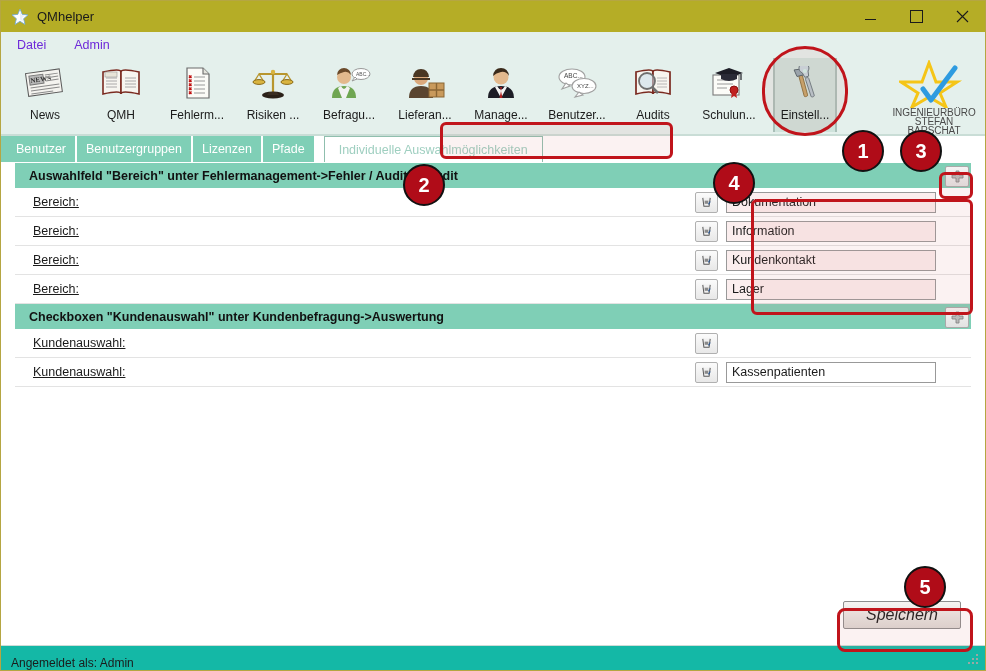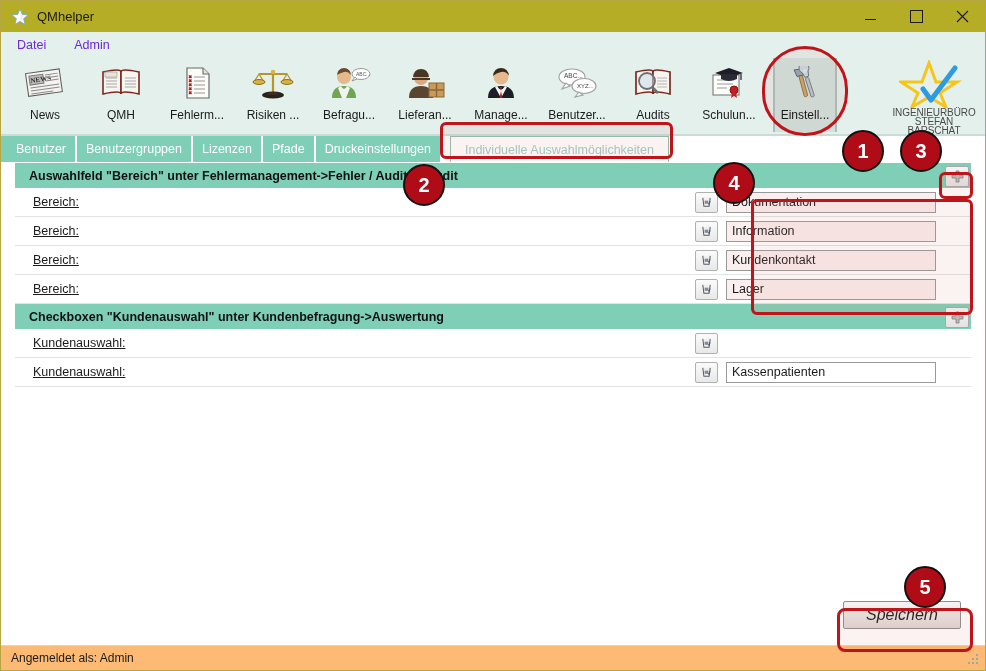--- a/index.html
+++ b/index.html
@@ -247,23 +247,23 @@
     border-radius: 2px;
     font-size: 16px;
     color: #1b1b1b;
     font-family: "Liberation Sans", sans-serif;
     display:flex; align-items:center; justify-content:center;font-style:italic;
   }
   .statusbar {
     position: absolute;
     left: 0; right: 0; bottom: 0;
     height: 24px;
-    background: #fdba74;
-    display: flex;
-    align-items: center;
+    background: #14b8a6;
+    display: flex;
+    align-items: flex-end;
     border-top: 1px solid #cddcd7;
   }
   .statusbar .st {
     font-size: 12px;
     color: #1b1b1b;
     padding-left: 10px;
   }
   .grip {
     position: absolute;
     right: 5px; bottom: 4px;
@@ -518,21 +518,20 @@
       </div>
     </div>
   </div>
 
   <div class="tabstrip">
     <div class="tab-edge"></div>
     <div class="tab">Benutzer</div>
     <div class="tab">Benutzergruppen</div>
     <div class="tab">Lizenzen</div>
     <div class="tab">Pfade</div>
-    <div class="tab">Druckeinstellungen</div>
     <div class="tab selected">Individuelle Auswahlmöglichkeiten</div>
   </div>
 
   <div class="content">
 
     <div class="section-head">
       <div class="txt">Auswahlfeld "Bereich" unter Fehlermanagement-&gt;Fehler / Audits-&gt;Audit</div>
       <div class="plus-btn">
         <svg width="13" height="13" viewBox="0 0 13 13">
           <path d="M5,1 h3 v4 h4 v3 h-4 v4 h-3 v-4 h-4 v-3 h4z" fill="#b9b9b9" stroke="#7d7d7d" stroke-width="0.8"></path>

